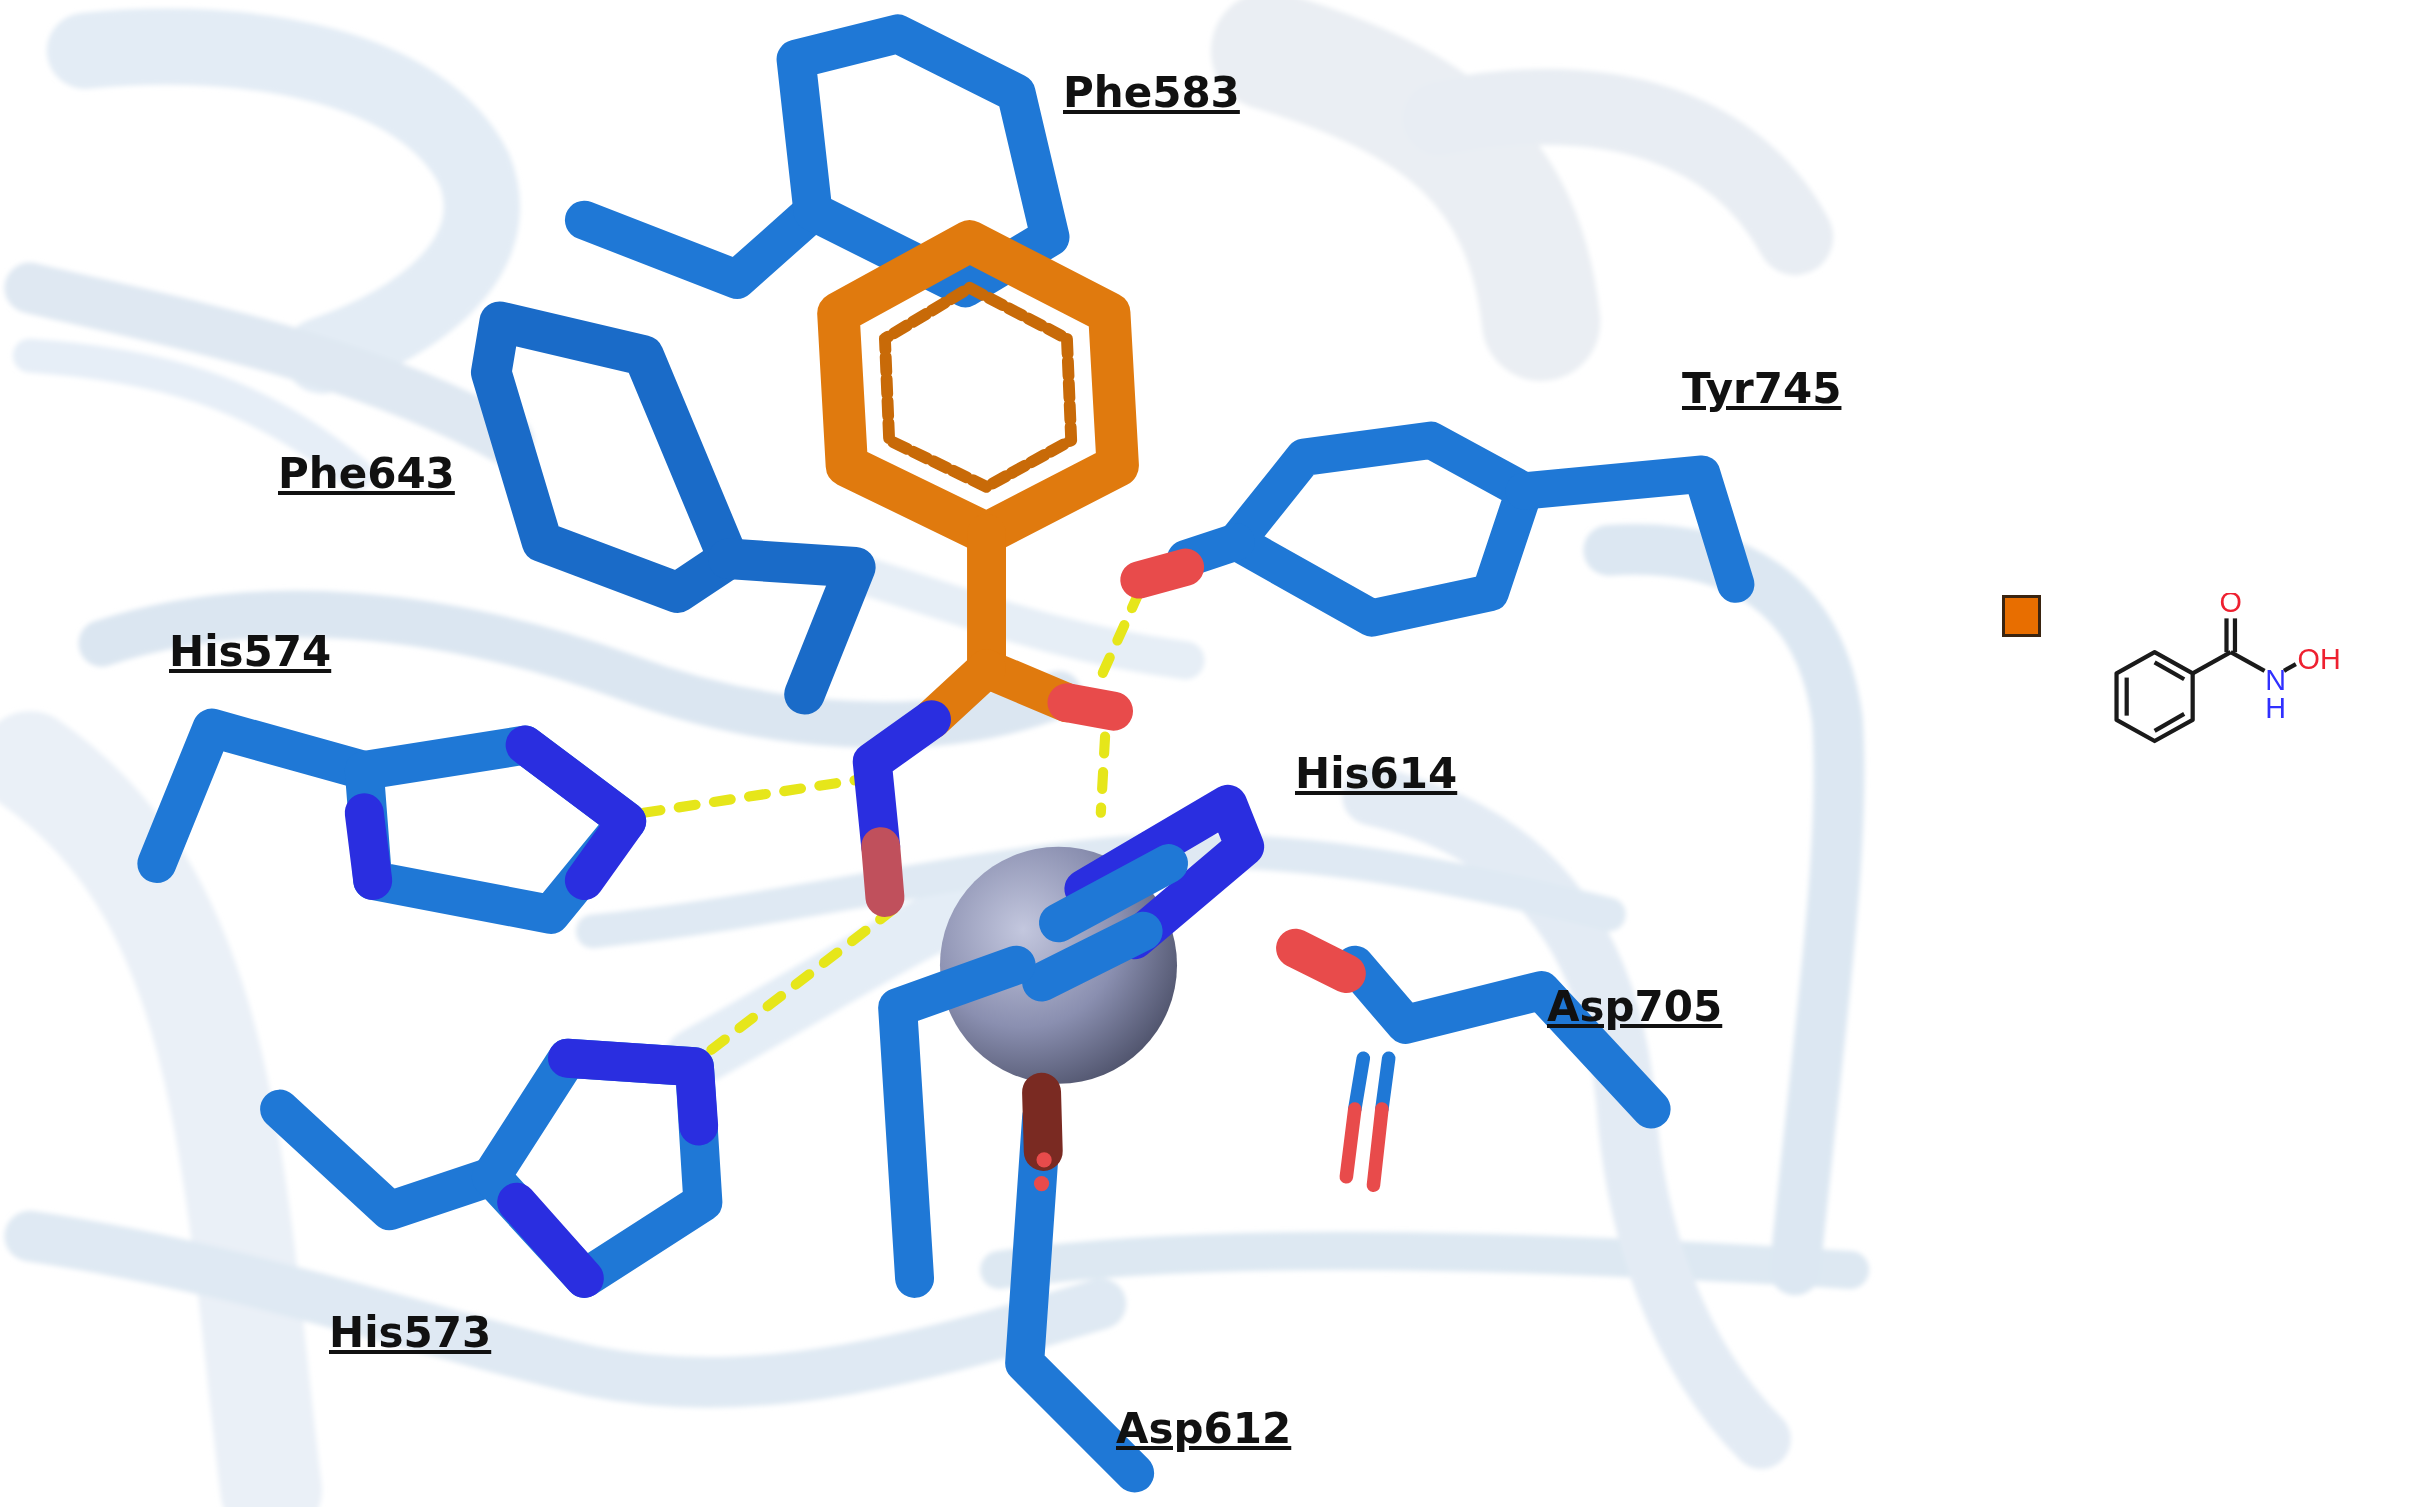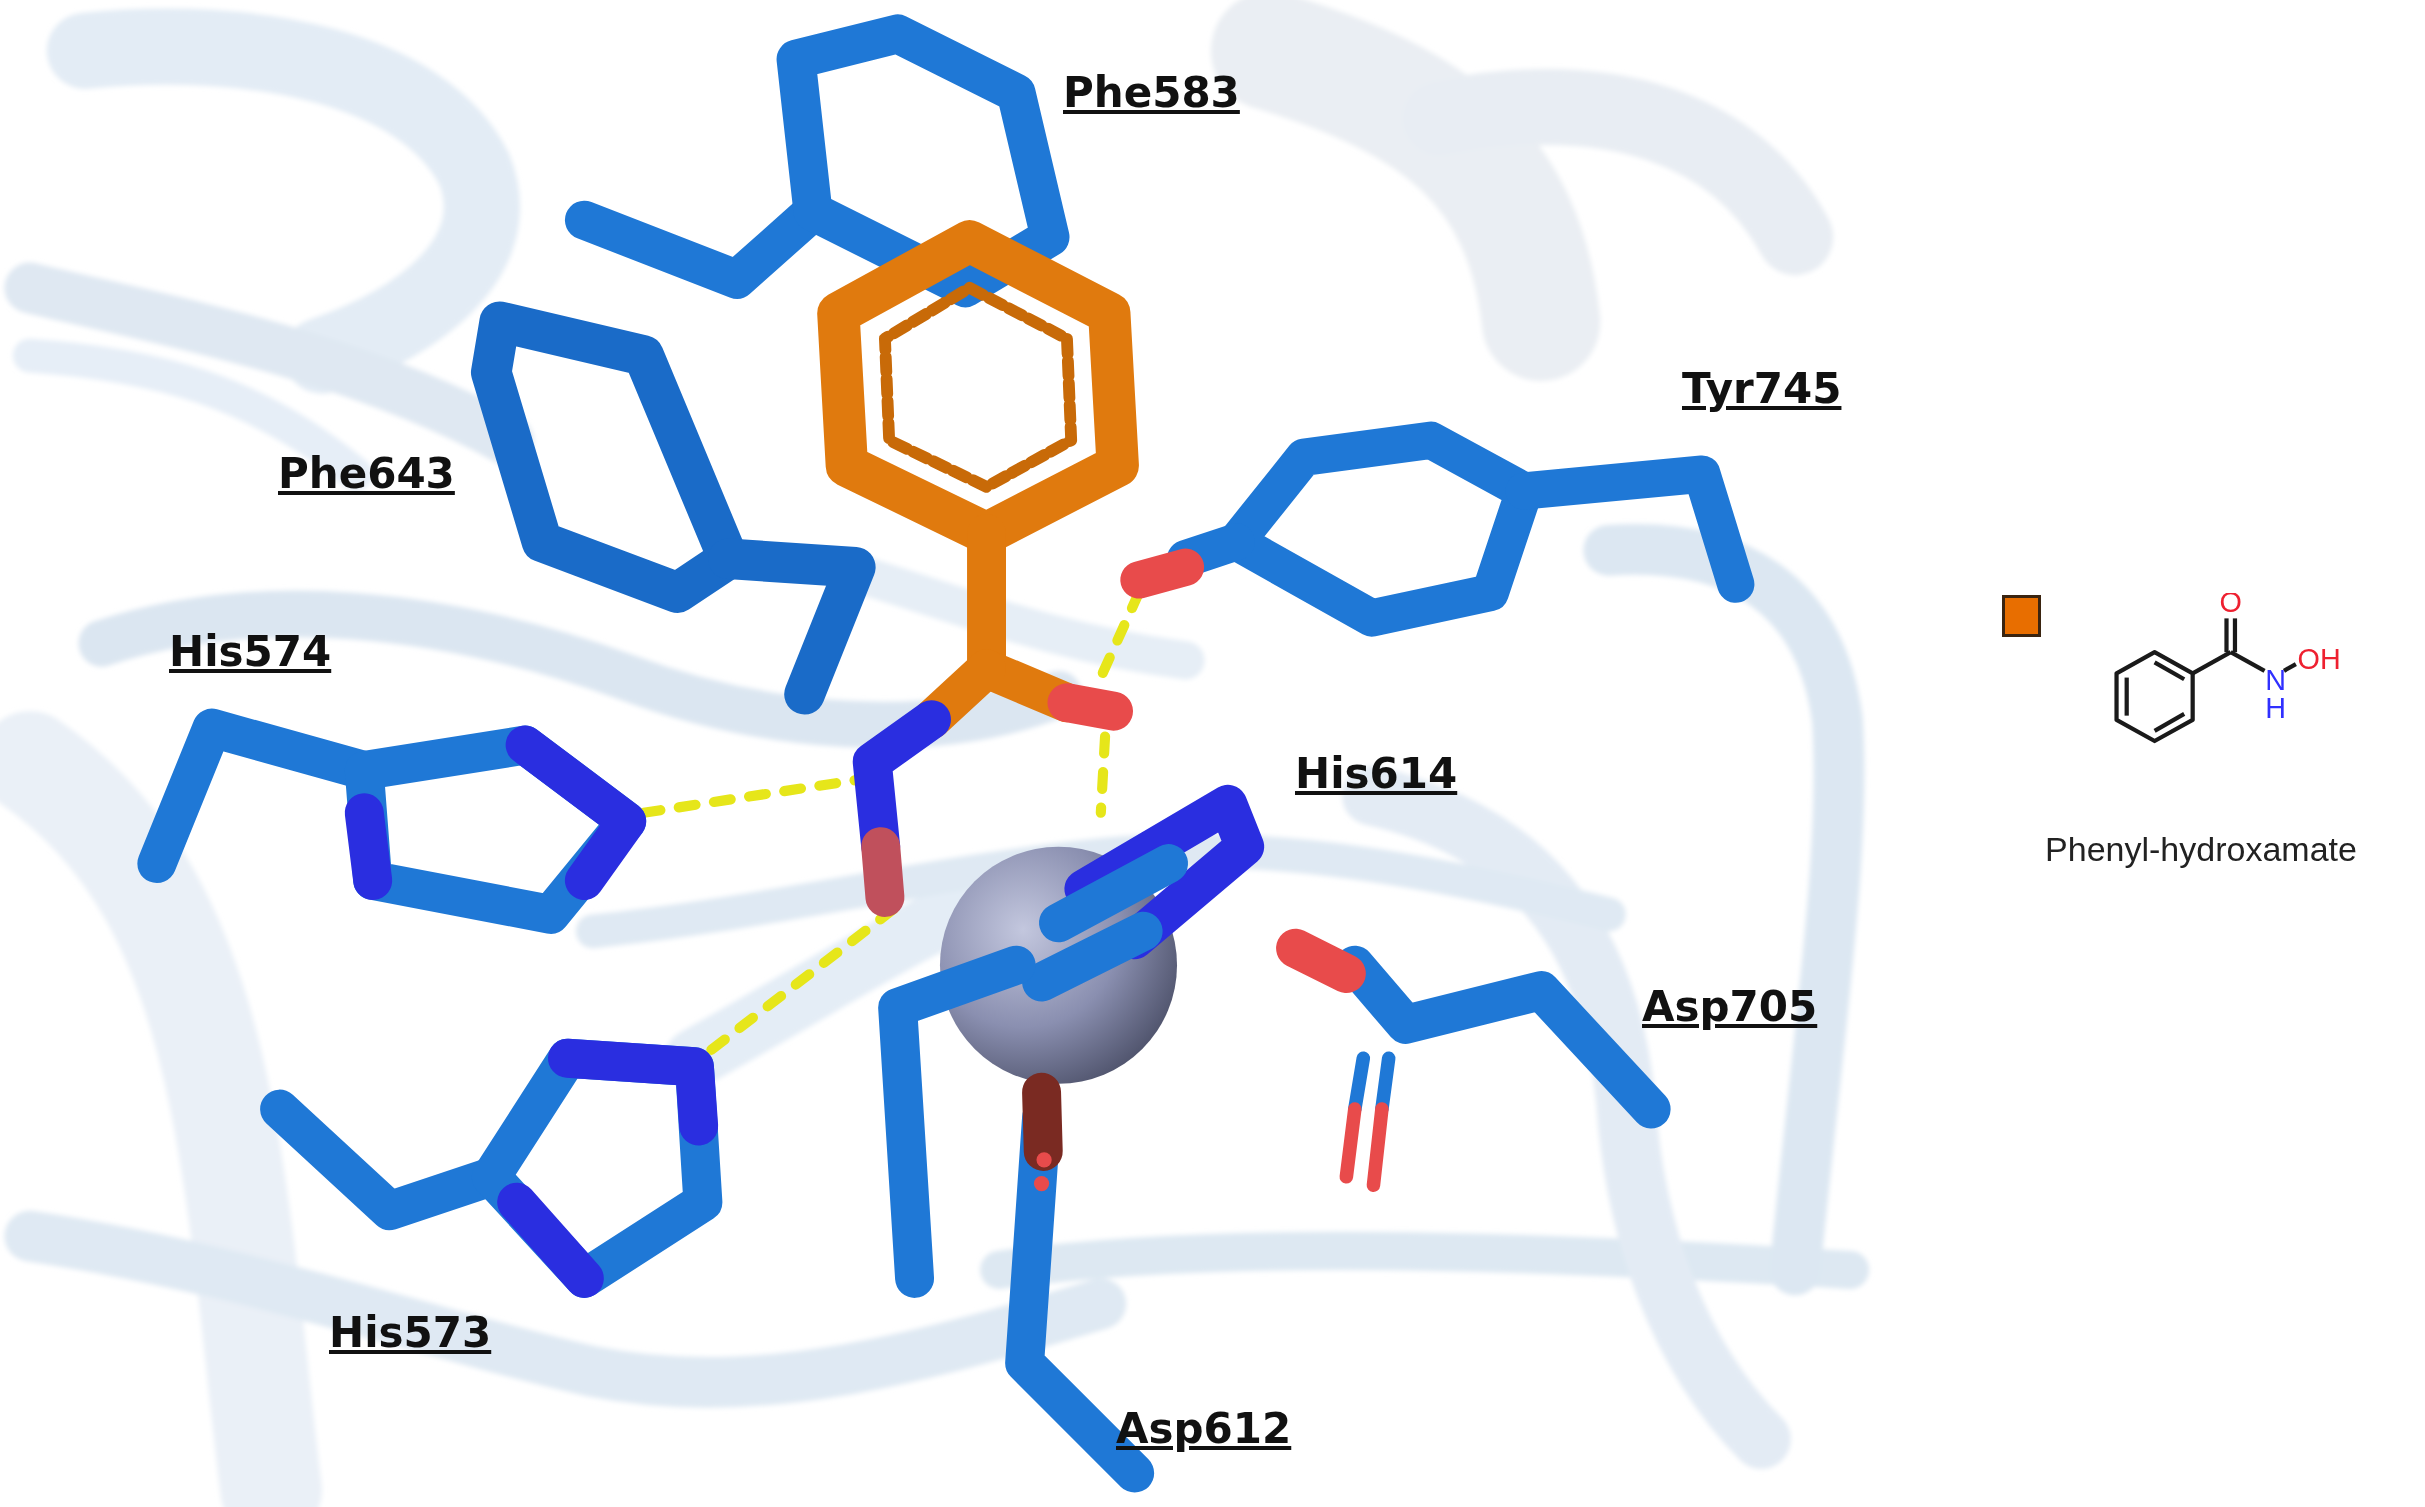--- a/index.html
+++ b/index.html
@@ -123,21 +123,21 @@
     <path d="M1600 1310 L 1590 1390" stroke="#e84b4b" stroke-width="16"></path>
     <path d="M1632 1310 L 1622 1400" stroke="#e84b4b" stroke-width="16"></path>
   </g>
 </svg>
 
 <div class="res-label" style="left:1063px; top:68px;">Phe583</div>
 <div class="res-label" style="left:1682px; top:364px;">Tyr745</div>
 <div class="res-label" style="left:278px; top:449px;">Phe643</div>
 <div class="res-label" style="left:169px; top:627px;">His574</div>
 <div class="res-label" style="left:1295px; top:749px;">His614</div>
-<div class="res-label" style="left:1642px; top:982px;">Asp705</div>
+<div class="res-label" style="left:1547px; top:982px;">Asp705</div>
 <div class="res-label" style="left:288px; top:1308px;margin-left:41px;">His573</div>
 <div class="res-label" style="left:1116px; top:1404px;">Asp612</div>
 
 <div id="legend">
   <div id="legend-swatch"></div>
   <svg id="legend-structure" viewBox="0 0 360 240" xmlns="http://www.w3.org/2000/svg">
     <g stroke="#1a1a1a" stroke-width="5" fill="none" stroke-linejoin="round">
       <path d="M50 150 L 50 95 L 95 70 L 140 95 L 140 150 L 95 175 Z"></path>
       <path d="M62 100 L 62 145"></path>
       <path d="M95 82 L 130 102"></path>
@@ -146,15 +146,14 @@
       <path d="M180 70 L 180 30"></path>
       <path d="M190 70 L 190 30"></path>
       <path d="M185 70 L 225 92"></path>
       <path d="M248 92 L 262 84"></path>
     </g>
     <text x="185" y="22" text-anchor="middle" font-family="Liberation Sans, sans-serif" font-size="34" fill="#ee2030">O</text>
     <text x="238" y="115" text-anchor="middle" font-family="Liberation Sans, sans-serif" font-size="34" fill="#3030ff">N</text>
     <text x="238" y="148" text-anchor="middle" font-family="Liberation Sans, sans-serif" font-size="34" fill="#3030ff">H</text>
     <text x="264" y="90" font-family="Liberation Sans, sans-serif" font-size="34" fill="#ee2030">OH</text>
   </svg>
-  <div id="legend-name">Phenyl-hydroxamate</div>
 </div>
 
 
 </body></html>

